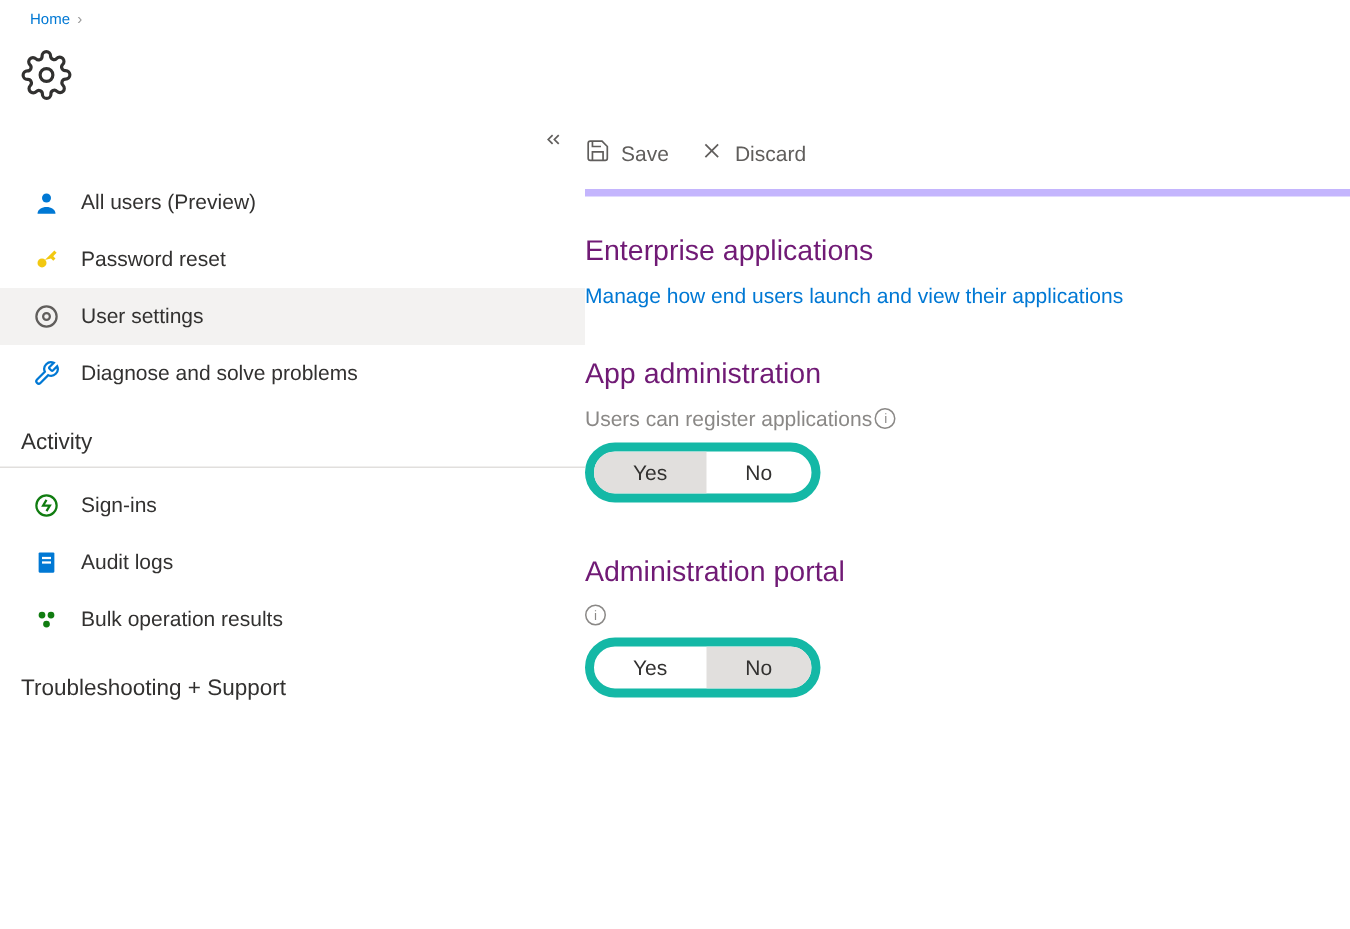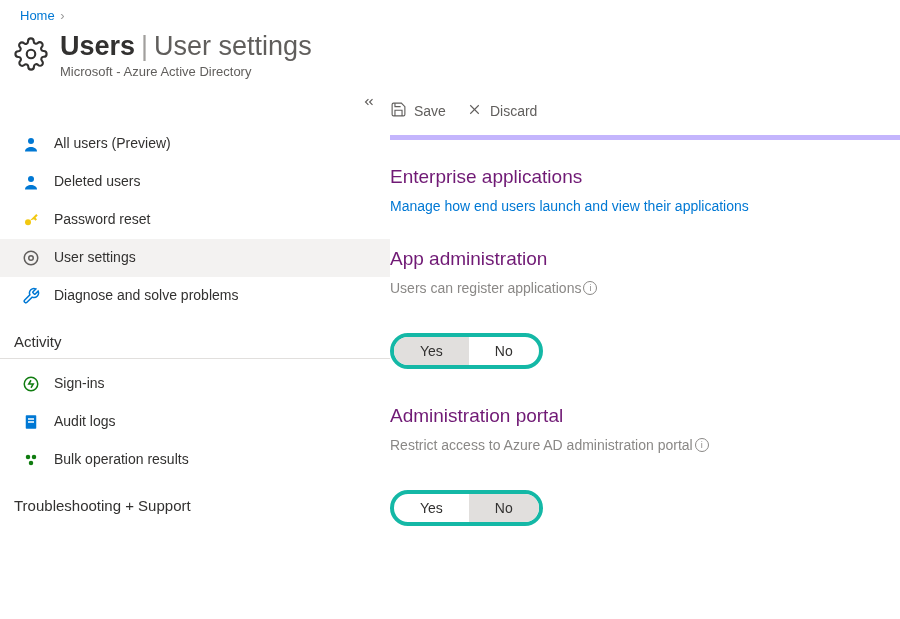--- a/index.html
+++ b/index.html
@@ -5,21 +5,21 @@
     * { box-sizing: border-box; margin: 0; padding: 0; }
     body {
       font-family: "Segoe UI", -apple-system, sans-serif;
       font-size: 14px;
       color: #323130;
       background: #fff;
       width: 900px;
       height: 619px;
       overflow: hidden;
     }
-    .breadcrumb { padding: 8px 20px; font-size: 13px; }
+    .breadcrumb { padding: 8px 20px; font-size: 10px; }
     .breadcrumb a { color: #0078d4; text-decoration: none; }
     .breadcrumb .sep { color: #999; margin: 0 2px; }
     .header { display: flex; align-items: flex-start; padding: 0 14px 12px; gap: 12px; }
     .header-icon svg { width: 34px; height: 34px; margin-top: 6px; }
     .header-titles h1 { font-size: 27px; font-weight: 400; color: #605e5c; }
     .header-titles h1 .bold { font-weight: 600; color: #323130; }
     .header-titles h1 .pipe { color: #a19f9d; margin: 0 6px; font-weight: 300; }
     .header-sub { font-size: 13px; color: #605e5c; margin-top: 2px; }
 
     .body { display: flex; }
@@ -33,73 +33,58 @@
 
     .content { flex: 1; padding: 0 0 0 0; }
     .toolbar { display: flex; align-items: center; gap: 20px; padding: 10px 0 14px; border-bottom: 5px solid #c4b5fd; margin-bottom: 26px; }
     .toolbar-btn { display: flex; align-items: center; gap: 7px; color: #605e5c; cursor: pointer; font-size: 14px; }
     .toolbar-btn svg { width: 17px; height: 17px; }
 
     .section-head { font-size: 19px; font-weight: 400; color: #701a75; margin-bottom: 10px; }
     .link { color: #0078d4; text-decoration: none; display: inline-block; margin-bottom: 34px; }
     .setting-label { color: #8a8886; font-size: 14px; display: flex; align-items: center; gap: 2px; margin-bottom: 8px; }
     .info-icon { width: 14px; height: 14px; border: 1px solid #8a8886; border-radius: 50%; display: inline-flex; align-items: center; justify-content: center; font-size: 9px; color: #8a8886; }
-    .pill-toggle { display: inline-flex; border: 4px solid #14b8a6; border-radius: 22px; overflow: hidden; margin-bottom: 36px; margin-top: 29px; }
+    .pill-toggle { display: inline-flex; border: 6px solid #14b8a6; border-radius: 22px; overflow: hidden; margin-bottom: 36px; }
     .pill-opt { padding: 6px 26px; font-size: 14px; color: #323130; cursor: pointer; }
     .pill-opt.selected { background: #e1dfdd; }
   </style>
 </head>
 <body>
 
 <div class="breadcrumb">
   <a href="#">Home</a>
   <span class="sep">›</span>
 </div>
 
 <div class="header">
   <span class="header-icon">
     <svg viewBox="0 0 24 24" fill="none" stroke="#323130" stroke-width="1.5">
         <circle cx="12" cy="12" r="3"></circle>
         <path d="M19.4 15a1.65 1.65 0 0 0 .33 1.82l.06.06a2 2 0 1 1-2.83 2.83l-.06-.06a1.65 1.65 0 0 0-1.82-.33 1.65 1.65 0 0 0-1 1.51V21a2 2 0 0 1-4 0v-.09a1.65 1.65 0 0 0-1-1.51 1.65 1.65 0 0 0-1.82.33l-.06.06a2 2 0 1 1-2.83-2.83l.06-.06a1.65 1.65 0 0 0 .33-1.82 1.65 1.65 0 0 0-1.51-1H3a2 2 0 0 1 0-4h.09a1.65 1.65 0 0 0 1.51-1 1.65 1.65 0 0 0-.33-1.82l-.06-.06a2 2 0 1 1 2.83-2.83l.06.06a1.65 1.65 0 0 0 1.82.33h0a1.65 1.65 0 0 0 1-1.51V3a2 2 0 0 1 4 0v.09a1.65 1.65 0 0 0 1 1.51 1.65 1.65 0 0 0 1.82-.33l.06-.06a2 2 0 1 1 2.83 2.83l-.06.06a1.65 1.65 0 0 0-.33 1.82v0a1.65 1.65 0 0 0 1.51 1H21a2 2 0 0 1 0 4h-.09a1.65 1.65 0 0 0-1.51 1z"></path>
       </svg>
   </span>
-  <div class="header-titles">
-    <h1>
-      <span class="bold">Users</span><span class="pipe">|</span><span>User settings</span>
-    </h1>
-    <div class="header-sub">Microsoft - Azure Active Directory</div>
-  </div>
 </div>
 
 <div class="body">
   <div class="sidebar">
     <span class="collapse-btn">
       <svg width="14" height="14" viewBox="0 0 24 24" fill="none" stroke="#605e5c" stroke-width="2">
           <polyline points="11 17 6 12 11 7"></polyline>
           <polyline points="18 17 13 12 18 7"></polyline>
         </svg>
     </span>
     <ul class="nav-list">
       <li class="nav-item">
         <span class="icon">
             <svg viewBox="0 0 24 24" fill="#0078d4">
               <circle cx="12" cy="8" r="4"></circle>
               <path d="M4 22c0-4 4-6 8-6s8 2 8 6"></path>
             </svg>
           </span>
         <span>All users (Preview)</span>
-      </li>
-      <li class="nav-item">
-        <span class="icon">
-            <svg viewBox="0 0 24 24" fill="#0078d4">
-              <circle cx="12" cy="8" r="4"></circle>
-              <path d="M4 22c0-4 4-6 8-6s8 2 8 6"></path>
-            </svg>
-          </span>
-        <span>Deleted users</span>
       </li>
       <li class="nav-item">
         <span class="icon">
             <svg viewBox="0 0 24 24" fill="#f2c811">
               <circle cx="8" cy="15" r="4"></circle>
               <path d="M10.5 12.5L19 4l2 2-3 3 2 2-2 2-2-2"></path>
             </svg>
           </span>
         <span>Password reset</span>
       </li>
@@ -183,21 +168,20 @@
       <span>Users can register applications</span>
       <span class="info-icon">i</span>
     </div>
     <div class="pill-toggle">
       <div class="pill-opt selected">Yes</div>
       <div class="pill-opt">No</div>
     </div>
 
     <div class="section-head">Administration portal</div>
     <div class="setting-label">
-      <span>Restrict access to Azure AD administration portal</span>
       <span class="info-icon">i</span>
     </div>
     <div class="pill-toggle" style="margin-bottom:0">
       <div class="pill-opt">Yes</div>
       <div class="pill-opt selected">No</div>
     </div>
   </div>
 </div>
 
 </body></html>

